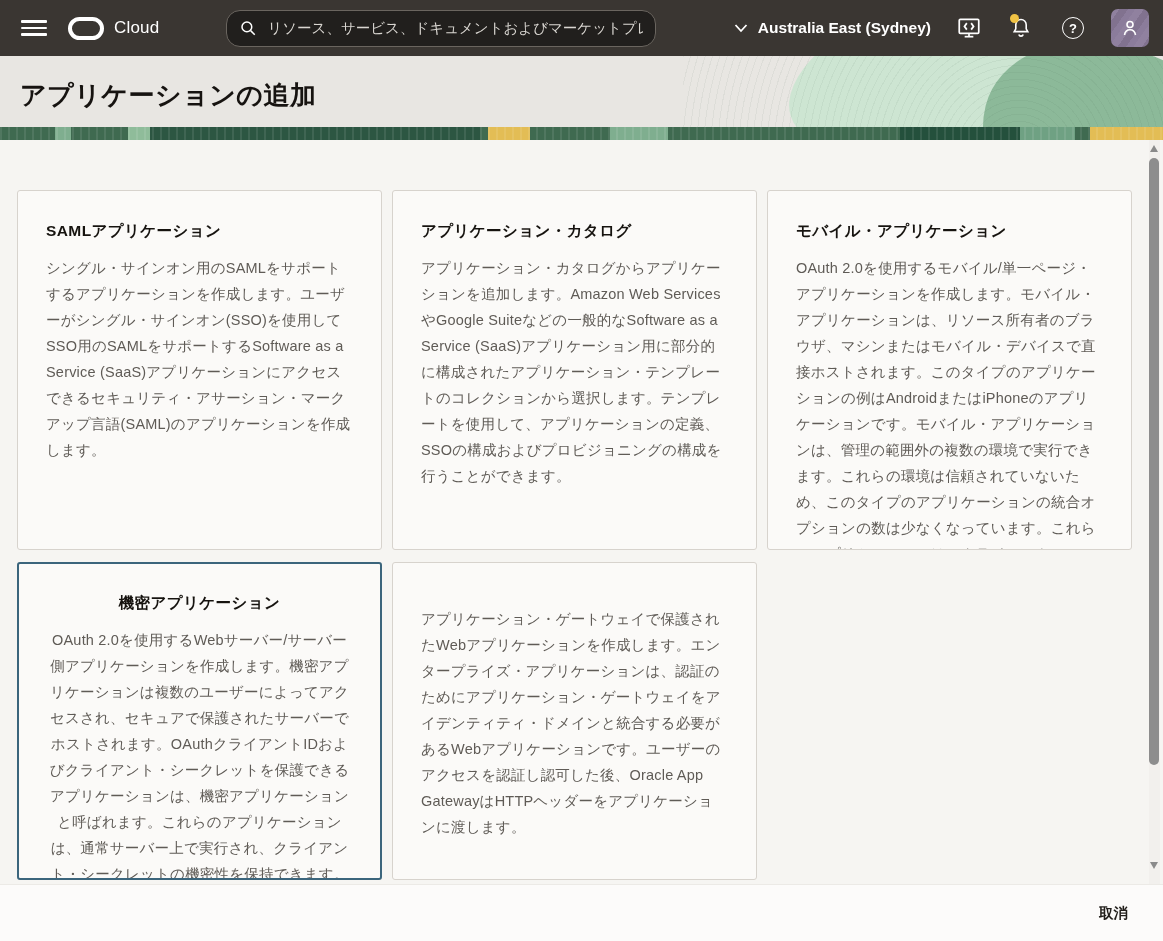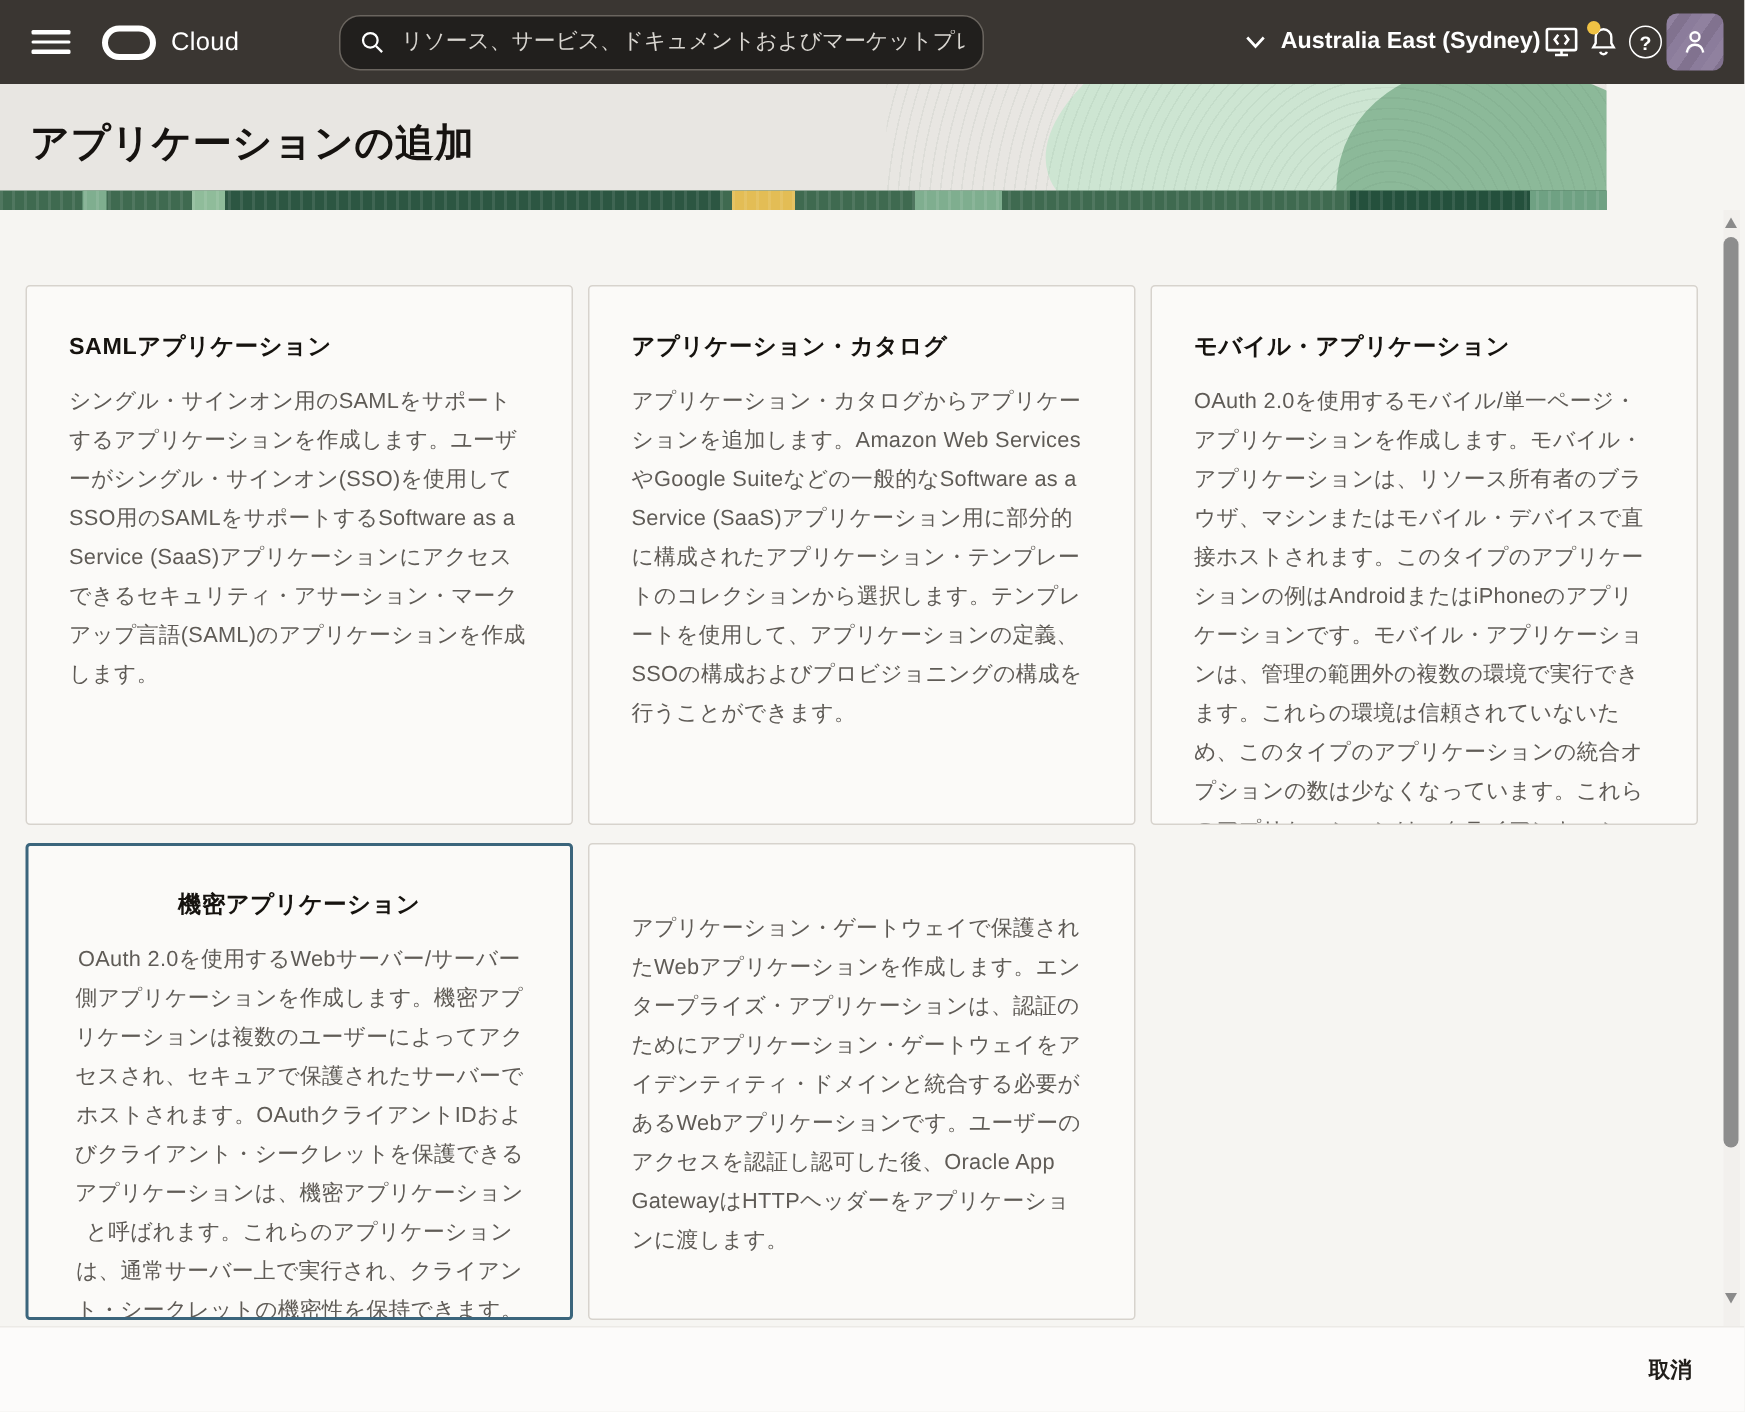--- a/index.html
+++ b/index.html
@@ -8,31 +8,31 @@
   
   .topbar { position:absolute; top:0; left:0; width:1163px; height:56px; background:#3a3632; display:flex; align-items:center; padding:0 14px; z-index:30; }
   .hamburger { width:40px; height:40px; background:none; border:none; cursor:pointer; display:flex; flex-direction:column; justify-content:center; gap:4px; padding:0 7px; }
   .hamburger span { display:block; height:2.5px; background:#fff; border-radius:1px; }
   .brand { display:flex; align-items:center; gap:10px; margin-left:14px; }
   .oracle-o { width:36px; height:23px; border:4px solid #fff; border-radius:999px; }
   .brand-text { color:#fff; font-size:17px; font-weight:400; letter-spacing:.2px; }
   .searchbox { margin-left:67px; width:430px; height:37px; background:#211f1d; border:1px solid #6a655f; border-radius:14px; display:flex; align-items:center; padding:0 12px; gap:10px; }
   .searchbox input { flex:1; background:transparent; border:none; outline:none; color:#e7e4e0; font-size:14.5px; font-family:inherit; }
   .searchbox input::placeholder { color:#d9d6d1; opacity:1; }
-  .topbar-right { margin-left:auto; display:flex; align-items:center; }
+  .topbar-right { margin-left:auto; display:flex; align-items:center; gap:24px; }
   .region { display:flex; align-items:center; gap:10px; color:#fff; cursor:pointer; }
   .region-label { font-size:15.5px; font-weight:700; }
   .icon-btn { background:none; border:none; cursor:pointer; display:flex; align-items:center; justify-content:center; position:relative; width:28px; height:28px; }
   .notif-dot { position:absolute; top:0px; left:3px; width:9px; height:9px; border-radius:50%; background:#f0c244; }
   .help-circle { width:22px; height:22px; border:1.8px solid #fff; border-radius:50%; color:#fff; font-size:13px; font-weight:700; display:flex; align-items:center; justify-content:center; }
   .avatar { width:38px; height:38px; border-radius:7px; cursor:pointer; border:none; position:relative; overflow:hidden;
     background:repeating-linear-gradient(125deg,#90819f 0 7px,#81728f 7px 14px,#8b7c9b 14px 20px); display:flex; align-items:center; justify-content:center; }
 
   
-  .page-header { position:absolute; top:56px; left:0; width:1071px; height:84px; background:#e8e6e2; overflow:hidden; }
+  .page-header { position:absolute; top:56px; left:0; width:1163px; height:84px; background:#e8e6e2; overflow:hidden; }
   .page-title { position:absolute; top:22px; left:20px; font-size:26px; font-weight:700; color:#161310; letter-spacing:.5px; z-index:5; }
   .swirl { position:absolute; z-index:1; }
   .swirl-mint   { right:60px; top:-64px; width:320px; height:150px; background:#cde5d2; border-radius:50%; transform:rotate(-18deg); }
   .swirl-green  { right:-85px; top:-8px; width:270px; height:210px; background:#8cb999; border-radius:45% 55% 40% 60%; transform:rotate(14deg); }
   .swirl-mint2  { right:225px; top:38px; width:160px; height:100px; background:#cde5d2; border-radius:50%; transform:rotate(-24deg); }
   .swirl-lines  { right:0; top:0; width:480px; height:84px; opacity:.35;
     background:repeating-radial-gradient(circle at 70% 120%, rgba(60,90,70,.18) 0 1px, transparent 1px 7px); }
   .deco-band { position:absolute; left:0; bottom:0; width:1163px; height:13px; background:#3f6a50; z-index:4; overflow:hidden; }
   .band-patch { position:absolute; top:0; height:13px; }
   .band-tex { position:absolute; inset:0; background:repeating-linear-gradient(90deg, rgba(255,255,255,.09) 0 2px, transparent 2px 8px); }

